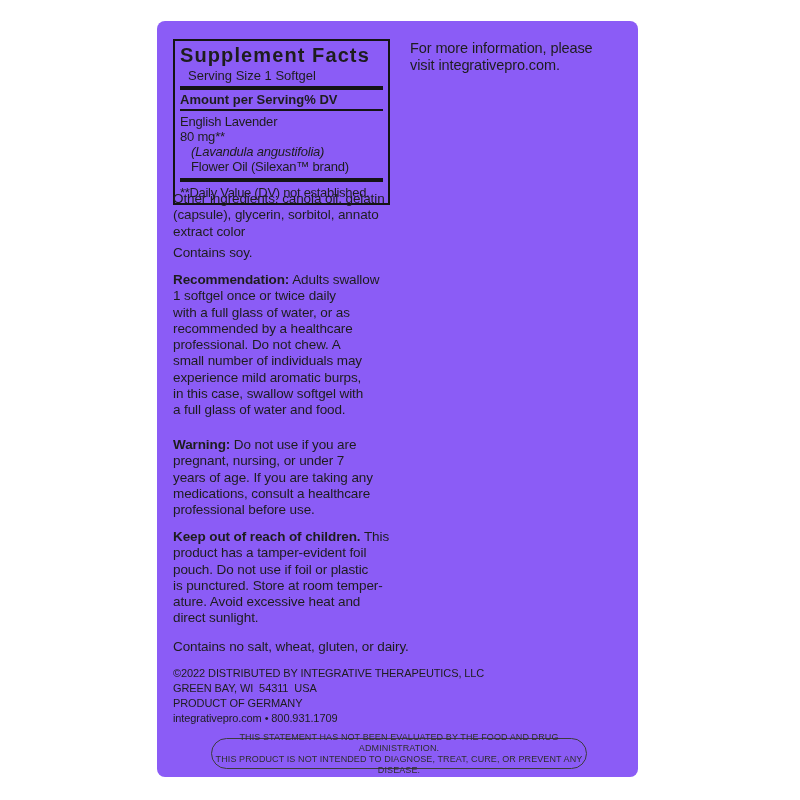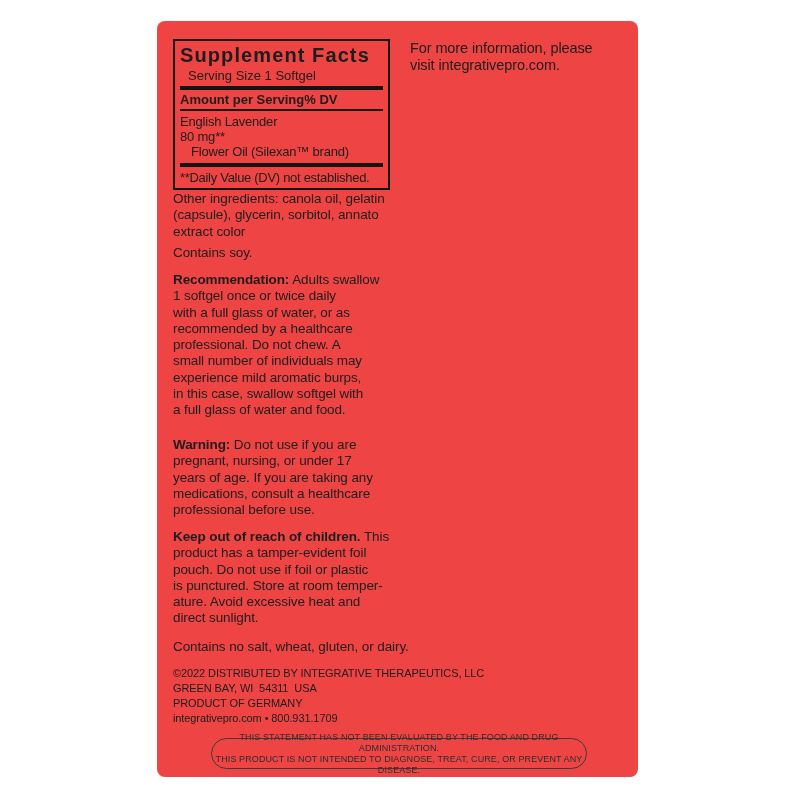--- a/index.html
+++ b/index.html
@@ -1,21 +1,21 @@
 <!DOCTYPE html>
 <html><head>
 <meta charset="utf-8">
 <style>
   * { margin:0; padding:0; box-sizing:border-box; }
   html,body { width:800px; height:800px; background:#ffffff;
     font-family:"Liberation Sans", sans-serif; color:#1d1d1d; }
   .page { position:relative; width:800px; height:800px; overflow:hidden; }
 
   .panel { position:absolute; left:157px; top:21px; width:481px; height:756px;
-    background:#ef4444; border-radius:8px; }
+    background:#8b5cf6; border-radius:8px; }
 
   
   .sf-box { position:absolute; left:16px; top:18px; width:217px;
     border:2px solid #141414; padding:3px 5px 3px; }
   .sf-title { font-weight:bold; font-size:20px; line-height:22px;
     letter-spacing:1.1px; white-space:nowrap; }
   .sf-serving { font-size:13px; line-height:15px; margin:2px 8px 3px; }
   .bar { height:4px; background:#141414; }
   .bar.second { margin-top:4px; }
   .thin { height:2px; background:#141414; }
@@ -56,20 +56,23 @@
       <div class="sf-header">
         <span>Amount per Serving</span>
         <span>% DV</span>
       </div>
       <div class="thin"></div>
       <div class="sf-row first">
         <span>English Lavender</span>
         <span>80 mg**</span>
       </div>
       <div class="sf-row">
+        <span class="indent italic">(Lavandula angustifolia)</span>
+      </div>
+      <div class="sf-row">
         <span class="indent">Flower Oil (Silexan™ brand)</span>
       </div>
       <div class="bar second"></div>
       <div class="sf-footnote">**Daily Value (DV) not established.</div>
     </div>
 
     <div class="info">For more information, please
 visit integrativepro.com.</div>
 
     <div class="para" style="top:170px">Other ingredients: canola oil, gelatin
@@ -82,21 +85,21 @@
 1 softgel once or twice daily
 with a full glass of water, or as
 recommended by a healthcare
 professional. Do not chew. A
 small number of individuals may
 experience mild aromatic burps,
 in this case, swallow softgel with
 a full glass of water and food.</span></div>
 
     <div class="para" style="top:416px"><span class="b">Warning:</span><span> Do not use if you are
-pregnant, nursing, or under 17
+pregnant, nursing, or under 7
 years of age. If you are taking any
 medications, consult a healthcare
 professional before use.</span></div>
 
     <div class="para" style="top:618px; width:300px">Contains no salt, wheat, gluten, or dairy.</div>
 
     <div class="para" style="top:508px"><span class="b">Keep out of reach of children.</span><span> This
 product has a tamper-evident foil
 pouch. Do not use if foil or plastic
 is punctured. Store at room temper-

